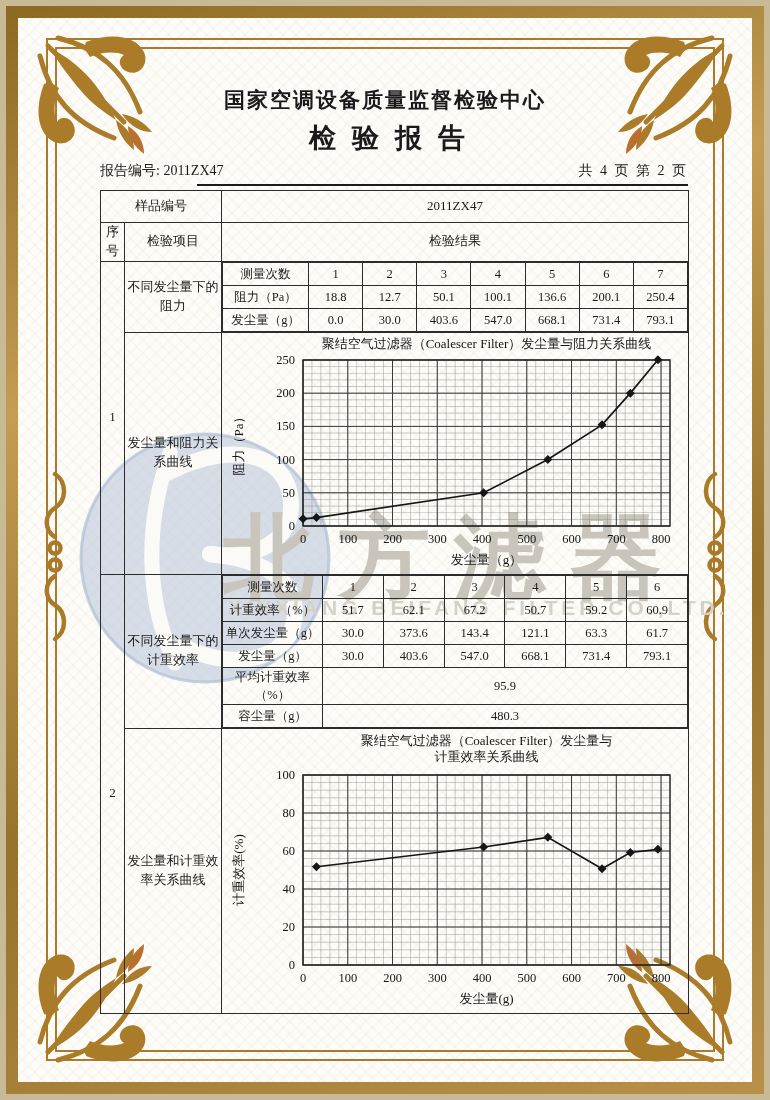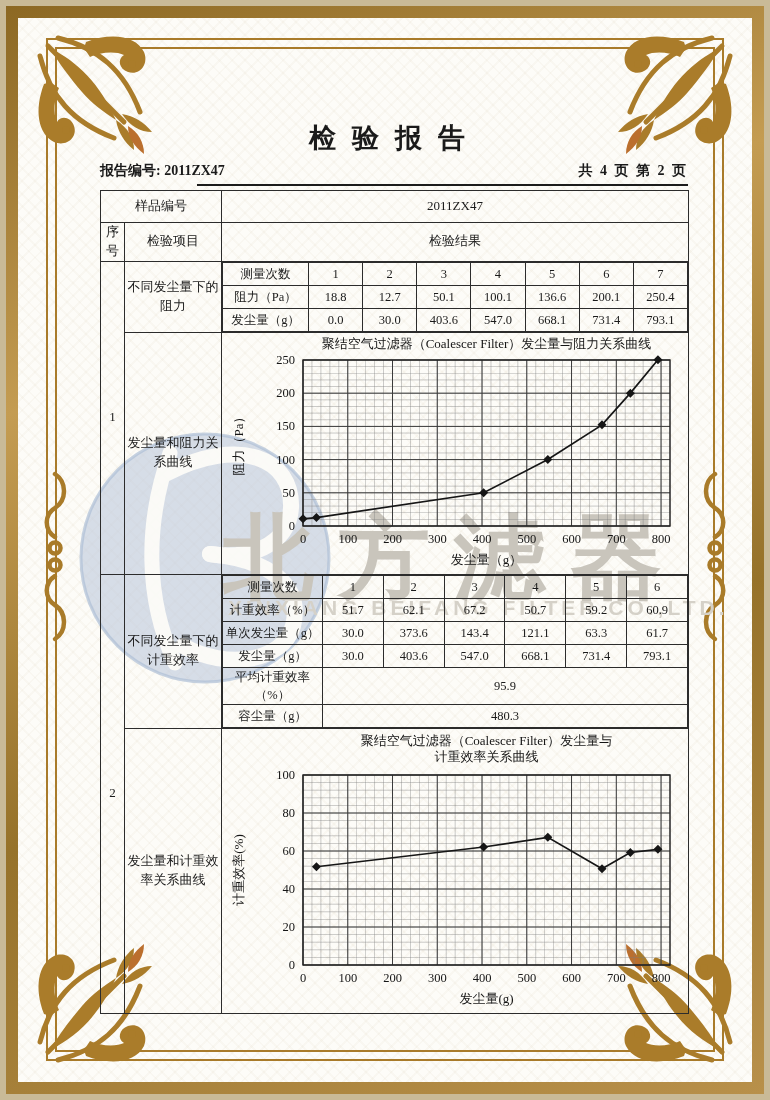--- a/index.html
+++ b/index.html
@@ -24,21 +24,21 @@
   .wm{position:absolute;inset:0;z-index:1;pointer-events:none;}
   .wm-cn{position:absolute;left:222px;top:496px;font-size:92px;font-weight:700;letter-spacing:24px;
          color:#c9c5bc;font-family:"Liberation Sans","DejaVu Sans",sans-serif;white-space:nowrap;}
   .wm-en{position:absolute;left:228px;top:596px;font-size:21px;font-weight:700;letter-spacing:4px;
          color:#d5d1c8;font-family:"Liberation Sans","DejaVu Sans",sans-serif;white-space:nowrap;}
   .wm-logo{position:absolute;left:75px;top:428px;}
 
   .content{position:absolute;inset:0;z-index:2;}
   .t1{position:absolute;top:86px;left:0;right:0;text-align:center;font-size:21px;font-weight:700;letter-spacing:2px;}
   .t2{position:absolute;top:120px;left:4px;right:0;text-align:center;font-size:27px;font-weight:700;letter-spacing:16px;text-indent:16px;}
-  .meta{position:absolute;top:162px;left:100px;right:82px;font-size:14px;font-weight:700;}
+  .meta{position:absolute;top:162px;left:100px;right:82px;font-size:14px;font-weight:400;}
   .meta .rn{float:left;}
   .meta .pg{float:right;letter-spacing:2px;}
   .meta-line{position:absolute;top:184px;left:197px;right:82px;border-top:2px solid #1c1c1c;}
 
   table.main{position:absolute;left:100px;top:190px;width:588px;border-collapse:collapse;table-layout:fixed;
              border:1px solid #0f172a;}
   table.main td{border:1px solid #2c2c2c;text-align:center;vertical-align:middle;font-size:13px;padding:0;line-height:1.45;}
   td.leftal{text-align:left;padding-left:8px;}
   tr.h32{height:32px;} tr.h27{height:27px;}
   tr.hsub1{height:66px;} tr.hchart1{height:242px;}
@@ -124,20 +124,21 @@
         <path d="M95 25 C70 95 70 170 100 235" stroke-width="15"></path>
         <path d="M92 45 C165 8 218 30 216 80 C214 118 172 132 135 126" stroke-width="16"></path>
         <path d="M135 126 C196 132 228 158 218 198 C208 234 152 242 108 218" stroke-width="16"></path>
       </g>
     </svg>
     <div class="wm-cn">北方滤器</div>
     <div class="wm-en">XINXIANG BEIFANG FILTER CO.,LTD.</div>
   </div>
 
   <div class="content">
+    <div class="t1">国家空调设备质量监督检验中心</div>
     <div class="t2">检验报告</div>
     <div class="meta">
       <span class="rn">
         <span>报告编号:</span>
         <span>2011ZX47</span>
       </span>
       <span class="pg">共 4 页 第 2 页</span>
     </div>
     <div class="meta-line"></div>
 

